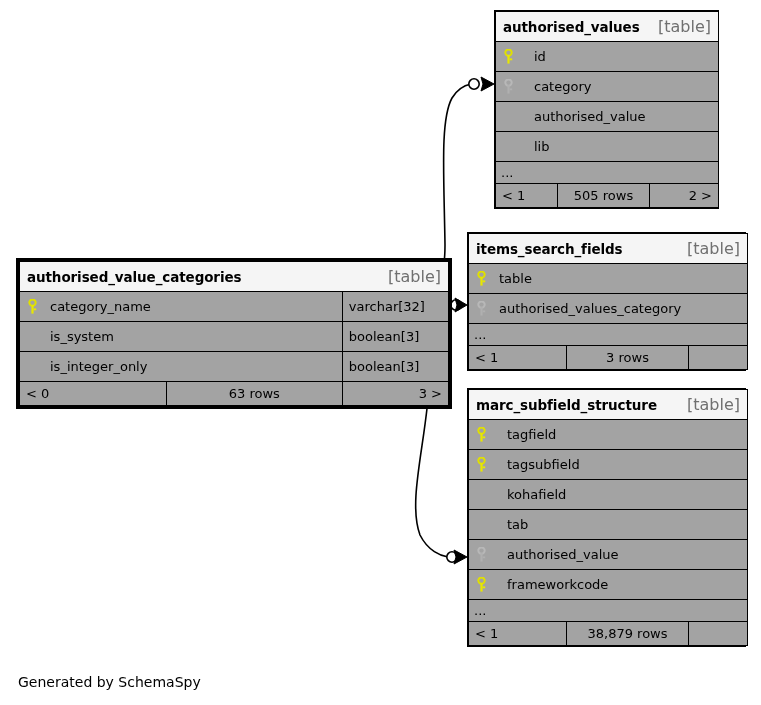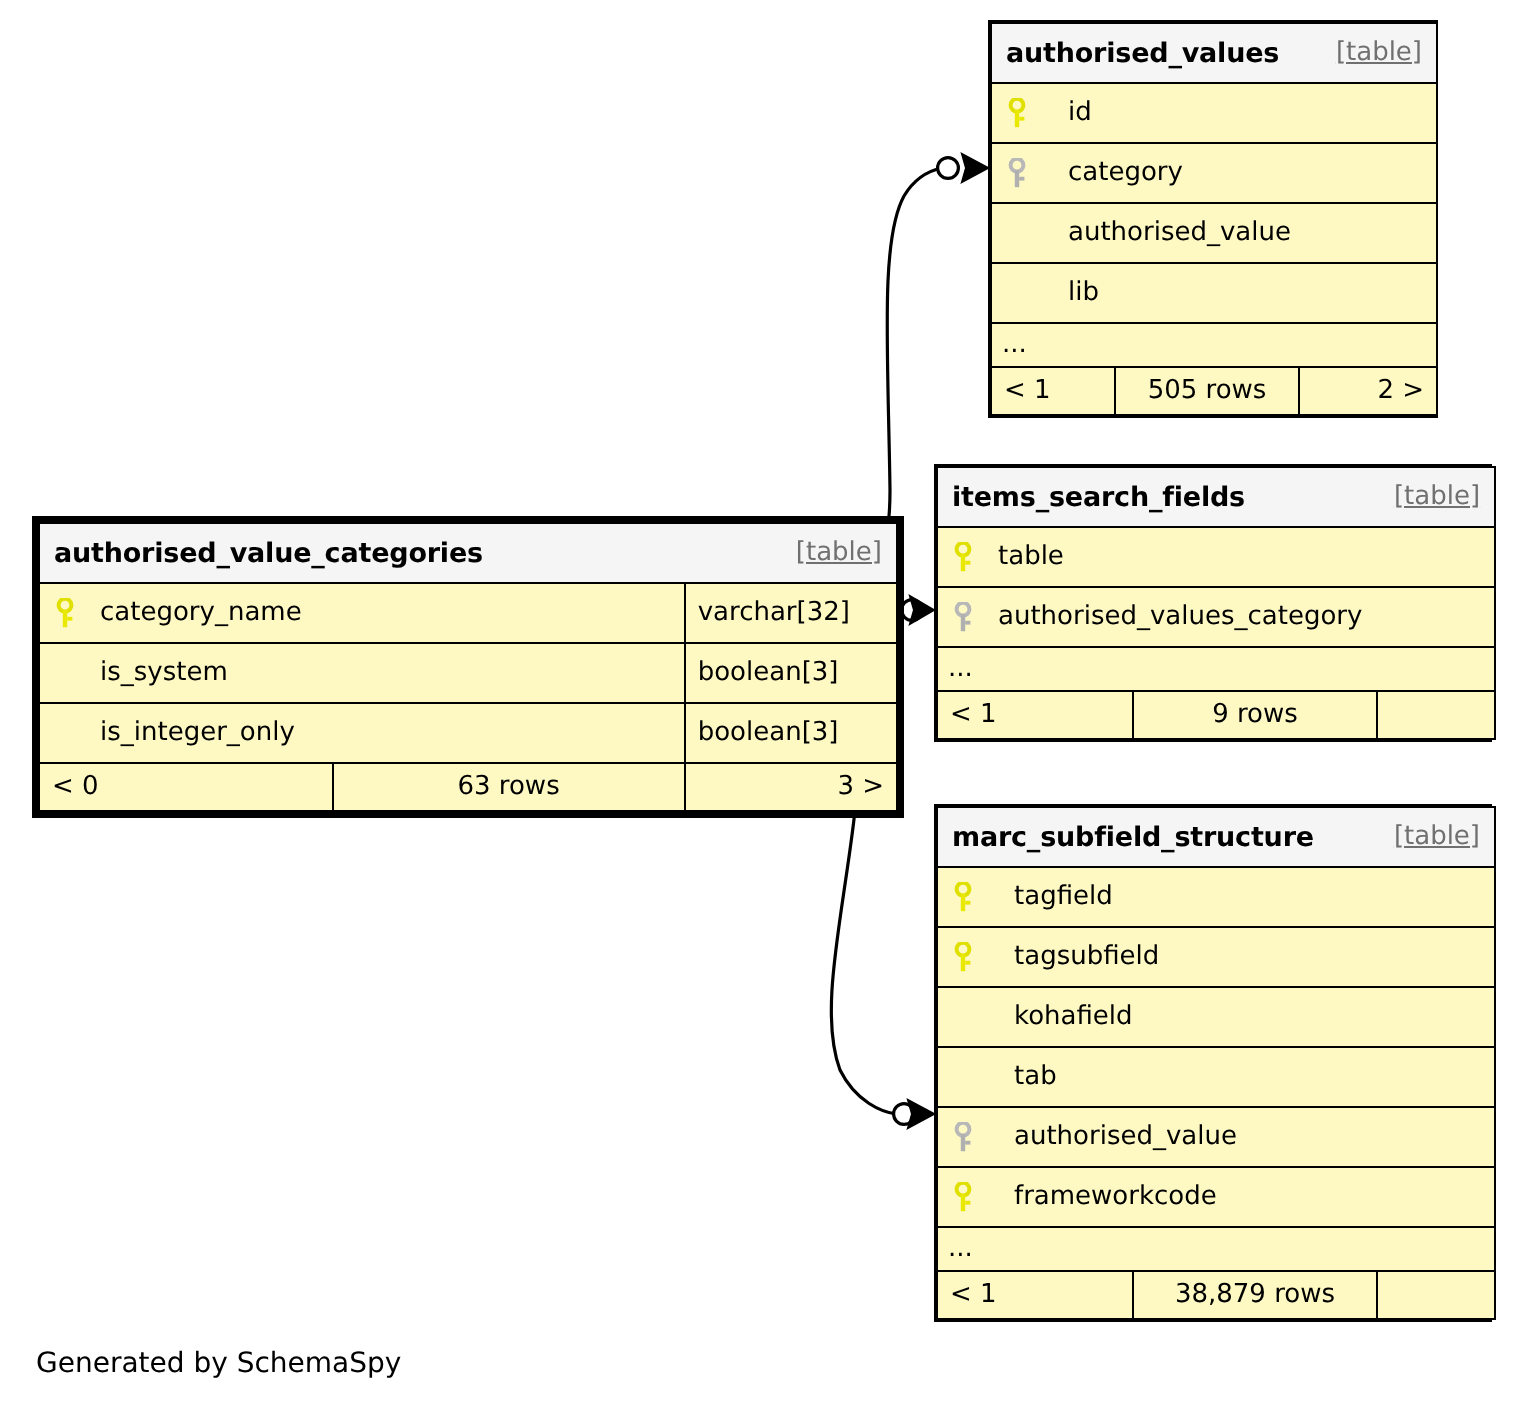--- a/index.html
+++ b/index.html
@@ -34,21 +34,21 @@
     width: 100%;
     border-collapse: collapse;
     table-layout: fixed;
   }
   .tbl-inner td {
     border: 1px solid #000000;
     padding: 0;
     vertical-align: middle;
     font-size: 13px;
     color: #000000;
-    background: #fef9c3;
+    background: #a3a3a3;
   }
   
   .hdr-cell {
     background: #f5f5f5 !important;
     height: 29px;
     padding: 0 7px !important;
     position: relative;
     white-space: nowrap;
   }
   .hdr-flex {
@@ -57,24 +57,23 @@
     justify-content: space-between;
     width: 100%;
   }
   .tbl-title {
     font-weight: bold;
     font-size: 13.5px;
     letter-spacing: -0.1px;
     color: #000;
   }
   .tbl-tag {
-    font-size: 13px;
+    font-size: 16px;
     color: #707070;
     padding-left: 10px;
-    text-decoration: underline;
   }
   
   .fld-cell {
     height: 29px;
     padding: 0 !important;
     white-space: nowrap;
   }
   .fld-flex {
     display: flex;
     align-items: center;
@@ -285,28 +284,28 @@
               </span>
               <span class="fld-name">authorised_values_category</span>
             </div>
           </td>
         </tr>
         <tr>
           <td class="dots-cell" colspan="3">...</td>
         </tr>
         <tr>
           <td class="ft-cell ft-left">&lt; 1</td>
-          <td class="ft-cell ft-mid">9 rows</td>
+          <td class="ft-cell ft-mid">3 rows</td>
           <td class="ft-cell ft-right"></td>
         </tr>
       </tbody>
     </table>
   </div>
 
-  <div class="er-table" id="t-mss" style="left:467px; top:402px; width:279px;">
+  <div class="er-table" id="t-mss" style="left:467px; top:388px; width:279px;">
     <table class="tbl-inner">
       <colgroup>
           <col style="width:98px">
           <col style="width:122px">
           <col style="width:59px">
         </colgroup>
       <tbody>
         <tr>
           <td class="hdr-cell" colspan="3">
             <div class="hdr-flex">

